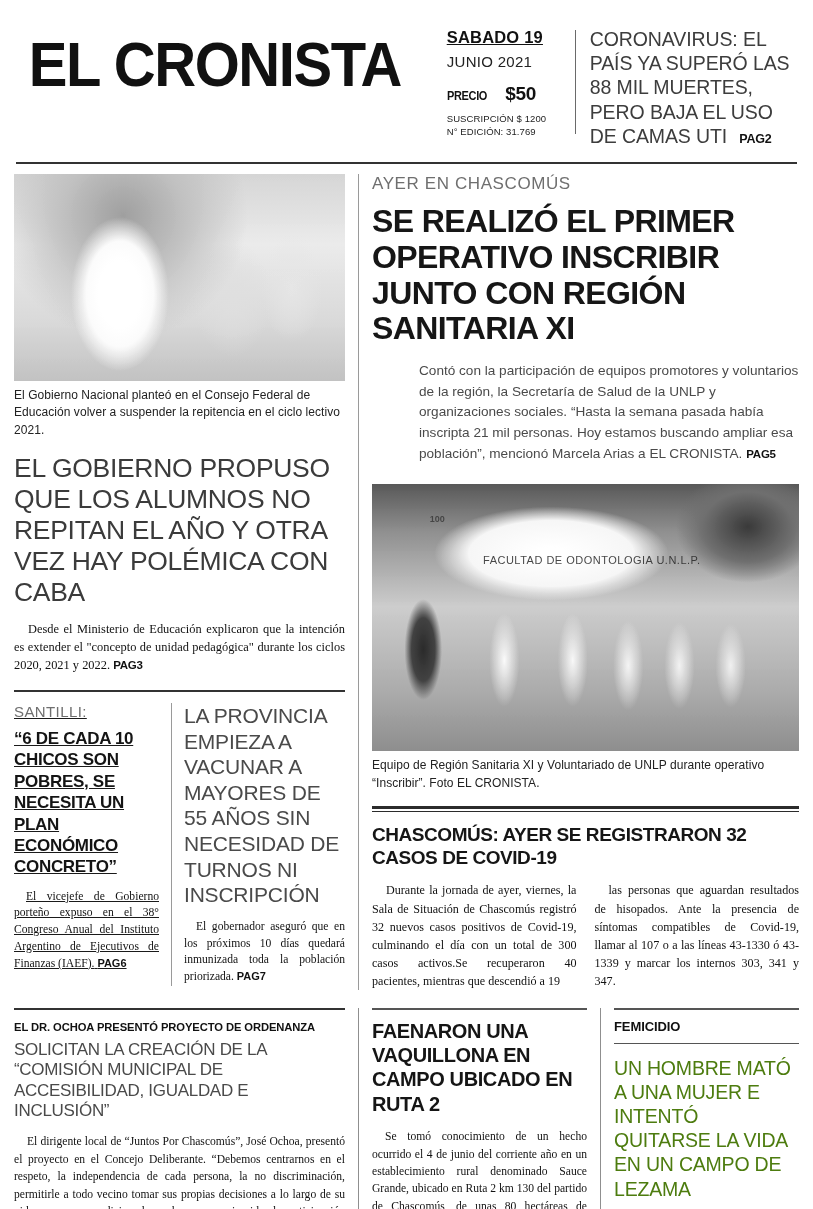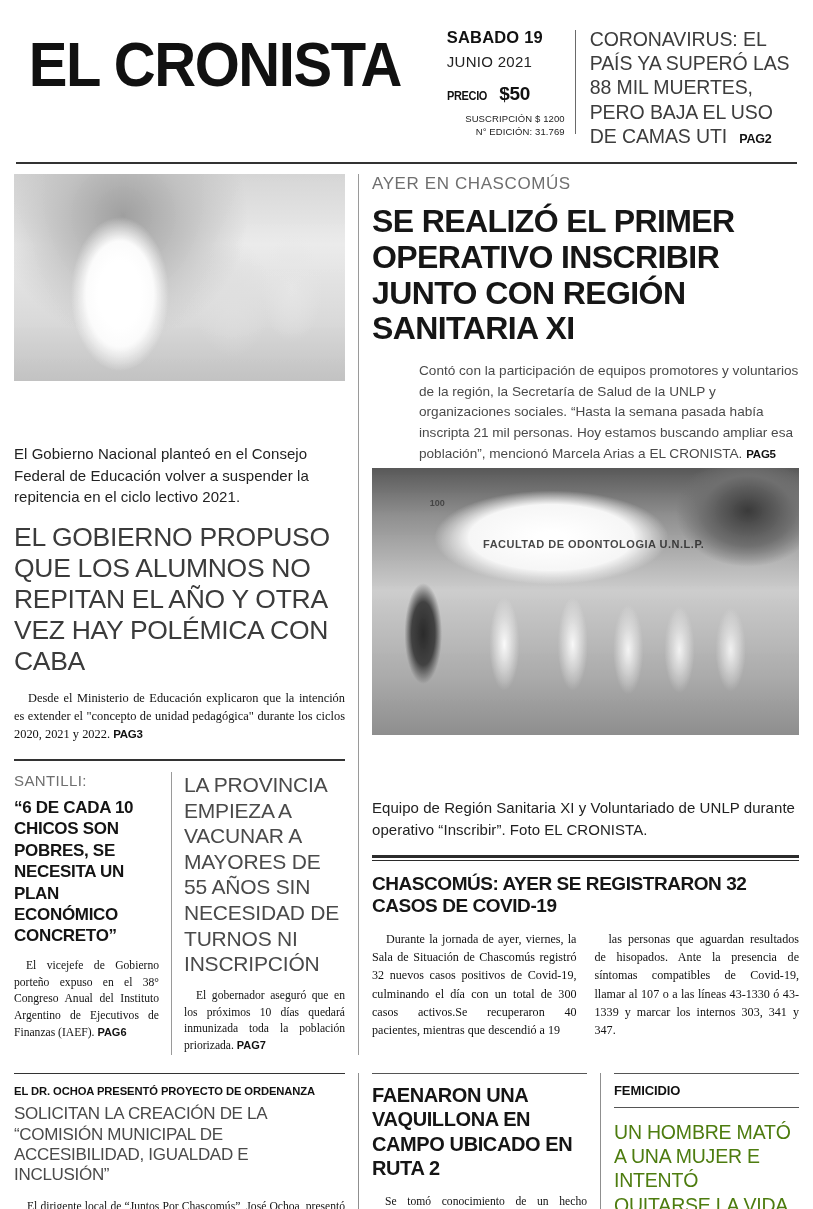--- a/index.html
+++ b/index.html
@@ -25,32 +25,32 @@
     color: #111;
     padding-left: 16px;
     padding-top: 12px;
     white-space: nowrap;
   }
   .dateblock {
     width: 118px; margin-left: 12px; padding-top: 6px;
     text-align: left;
   }
   .dateblock .dayline {
-    font-size: 16.5px; font-weight: 700; letter-spacing: .2px; color:#111;
+    font-size: 16.5px; font-weight: 700; letter-spacing: .2px; color:#111;text-decoration:underline;
   }
   .dateblock .monthline {
     font-size: 15px; font-weight: 400; color:#222; margin-top: 6px; letter-spacing: .3px;
   }
-  .priceline { margin-top: 13px; display: flex; align-items: baseline; gap: 7px; }
+  .priceline { margin-top: 13px; display: flex; align-items: baseline; gap: 13px; }
   .priceline .pl-label {
     font-size: 12.5px; font-weight: 800; letter-spacing: -0.4px;
     transform: scaleX(0.88); transform-origin: left center; color:#111;
   }
   .priceline .pl-val { font-size: 19px; font-weight: 800; color:#111; letter-spacing:-0.3px;text-align:center; }
-  .subline { font-size: 9.5px; line-height: 1.42; margin-top: 7px; color:#222; letter-spacing:.1px;text-align:right; }
+  .subline { font-size: 9.5px; line-height: 1.42; margin-top: 7px; color:#222; letter-spacing:.1px; }
 
   .vrule-head { width: 1px; background: #6a6a6a; margin: 8px 14px 14px 10px; align-self: stretch; }
 
   .corona { flex: 1; padding-top: 5px; padding-right: 6px; }
   .corona .ctext {
     font-size: 19.5px; line-height: 1.24; color: #3d3d3d; font-weight: 400;
     letter-spacing: -0.1px;
   }
   .corona .cpag {
     font-size: 12.5px; font-weight: 800; color: #111; letter-spacing: -0.2px;
@@ -60,39 +60,39 @@
   .rule-main { height: 2px; background: #333; margin: 14px 2px 0 2px; }
 
   
   .body-grid { display: flex; margin-top: 10px; }
   .col-left { width: 331px; }
   .vdiv { width: 1px; background: #9a9a9a; margin: 0 13px; align-self: stretch; }
   .col-right { flex: 1; }
 
   
   .photo { width: 100%; position: relative; overflow: hidden; background:#cfcfcf; }
-  .cap { font-size: 15px; line-height: 1.45; color: #222; padding-top: 18px; letter-spacing:.05px;margin-top:44px; }
+  .cap { font-size: 12px; line-height: 1.45; color: #222; padding-top: 6px; letter-spacing:.05px; }
 
   
   .hl-left {
     font-size: 26.5px; line-height: 1.17; font-weight: 400; color: #3b3b3b;
     letter-spacing: -0.3px; margin-top: 14px;
   }
   .serif-body {
     font-family: "Liberation Serif", serif;
     font-size: 12.4px; line-height: 1.46; color: #111; text-align: justify;
     text-indent: 14px; margin-top: 12px;
   }
   .serif-body .pag { font-family: "Liberation Sans", sans-serif; font-weight: 800; font-size:11.5px; letter-spacing:-0.2px;}
 
   .hrule { height: 1.6px; background: #333; margin: 16px 0 0 0; }
 
   
   .sub2 { display: flex; margin-top: 11px; }
-  .sub2 .c1 { width: 145px; }
+  .sub2 .c1 { width: 145px; text-decoration: underline; }
   .sub2 .sdiv { width: 1px; background: #9a9a9a; margin: 0 12px; align-self: stretch; }
   .sub2 .c2 { flex: 1; }
   .kicker-light { font-size: 15px; color: #6f6f6f; font-weight: 400; letter-spacing: .4px; }
   .hl-bold-sm {
     font-size: 17px; line-height: 1.26; font-weight: 800; color: #141414;
     letter-spacing: -0.3px; margin-top: 8px;
   }
   .hl-light-md {
     font-size: 21px; line-height: 1.22; font-weight: 400; color: #4a4a4a;
     letter-spacing: -0.2px;
@@ -189,21 +189,21 @@
       radial-gradient(ellipse 20px 60px at 60% 68%, #efefef 0%, rgba(239,239,239,0) 75%),
       radial-gradient(ellipse 20px 58px at 72% 68%, #ededed 0%, rgba(237,237,237,0) 75%),
       radial-gradient(ellipse 20px 56px at 84% 68%, #ebebeb 0%, rgba(235,235,235,0) 75%),
       radial-gradient(ellipse 90px 70px at 88% 16%, #3d3d3d 0%, #707070 50%, rgba(112,112,112,0) 80%),
       linear-gradient(180deg, #5a5a5a 0%, #8f8f8f 18%, #c9c9c9 46%, #a9a9a9 78%, #8d8d8d 100%);
     filter: grayscale(1) contrast(1.05);
   }
   .van-label {
     position: absolute; left: 26%; top: 26%;
     font-family: "Liberation Sans Narrow","Liberation Sans", sans-serif;
-    font-size: 11px; font-weight: 700; color: #2c2c2c; line-height: 1.25;
+    font-size: 11px; font-weight: 400; color: #2c2c2c; line-height: 1.25;
     letter-spacing: .5px; text-align: center; opacity: .85;
   }
   .van-num {
     position: absolute; left: 13.5%; top: 11%;
     font-size: 9px; font-weight: 700; color: #3a3a3a; opacity: .8;
   }
 </style>
 </head>
 <body>
 
@@ -265,21 +265,21 @@
 
     <div class="vdiv"></div>
 
     <div class="col-right">
       <div class="kicker-top">AYER EN CHASCOMÚS</div>
       <div class="hl-huge">SE REALIZÓ EL PRIMER OPERATIVO INSCRIBIR JUNTO CON REGIÓN SANITARIA XI</div>
       <div class="lead">
         <span>Contó con la participación de equipos promotores y voluntarios de la región, la Secretaría de Salud de la UNLP y organizaciones sociales. “Hasta la semana pasada había inscripta 21 mil personas. Hoy estamos buscando ampliar esa población”, mencionó Marcela Arias a EL CRONISTA.</span>
         <span class="pag">PAG5</span>
       </div>
-      <div class="photo ph-b" style="margin-top:4px;">
+      <div class="photo ph-b" style="margin-top:20px;">
         <div class="van-num">100</div>
         <div class="van-label">FACULTAD DE ODONTOLOGIA U.N.L.P.</div>
       </div>
       <div class="cap">Equipo de Región Sanitaria XI y Voluntariado de UNLP durante operativo “Inscribir”. Foto EL CRONISTA.</div>
 
       <div class="dbl-rule">
         <div class="r1"></div>
           <div class="r2"></div>
       </div>
 

